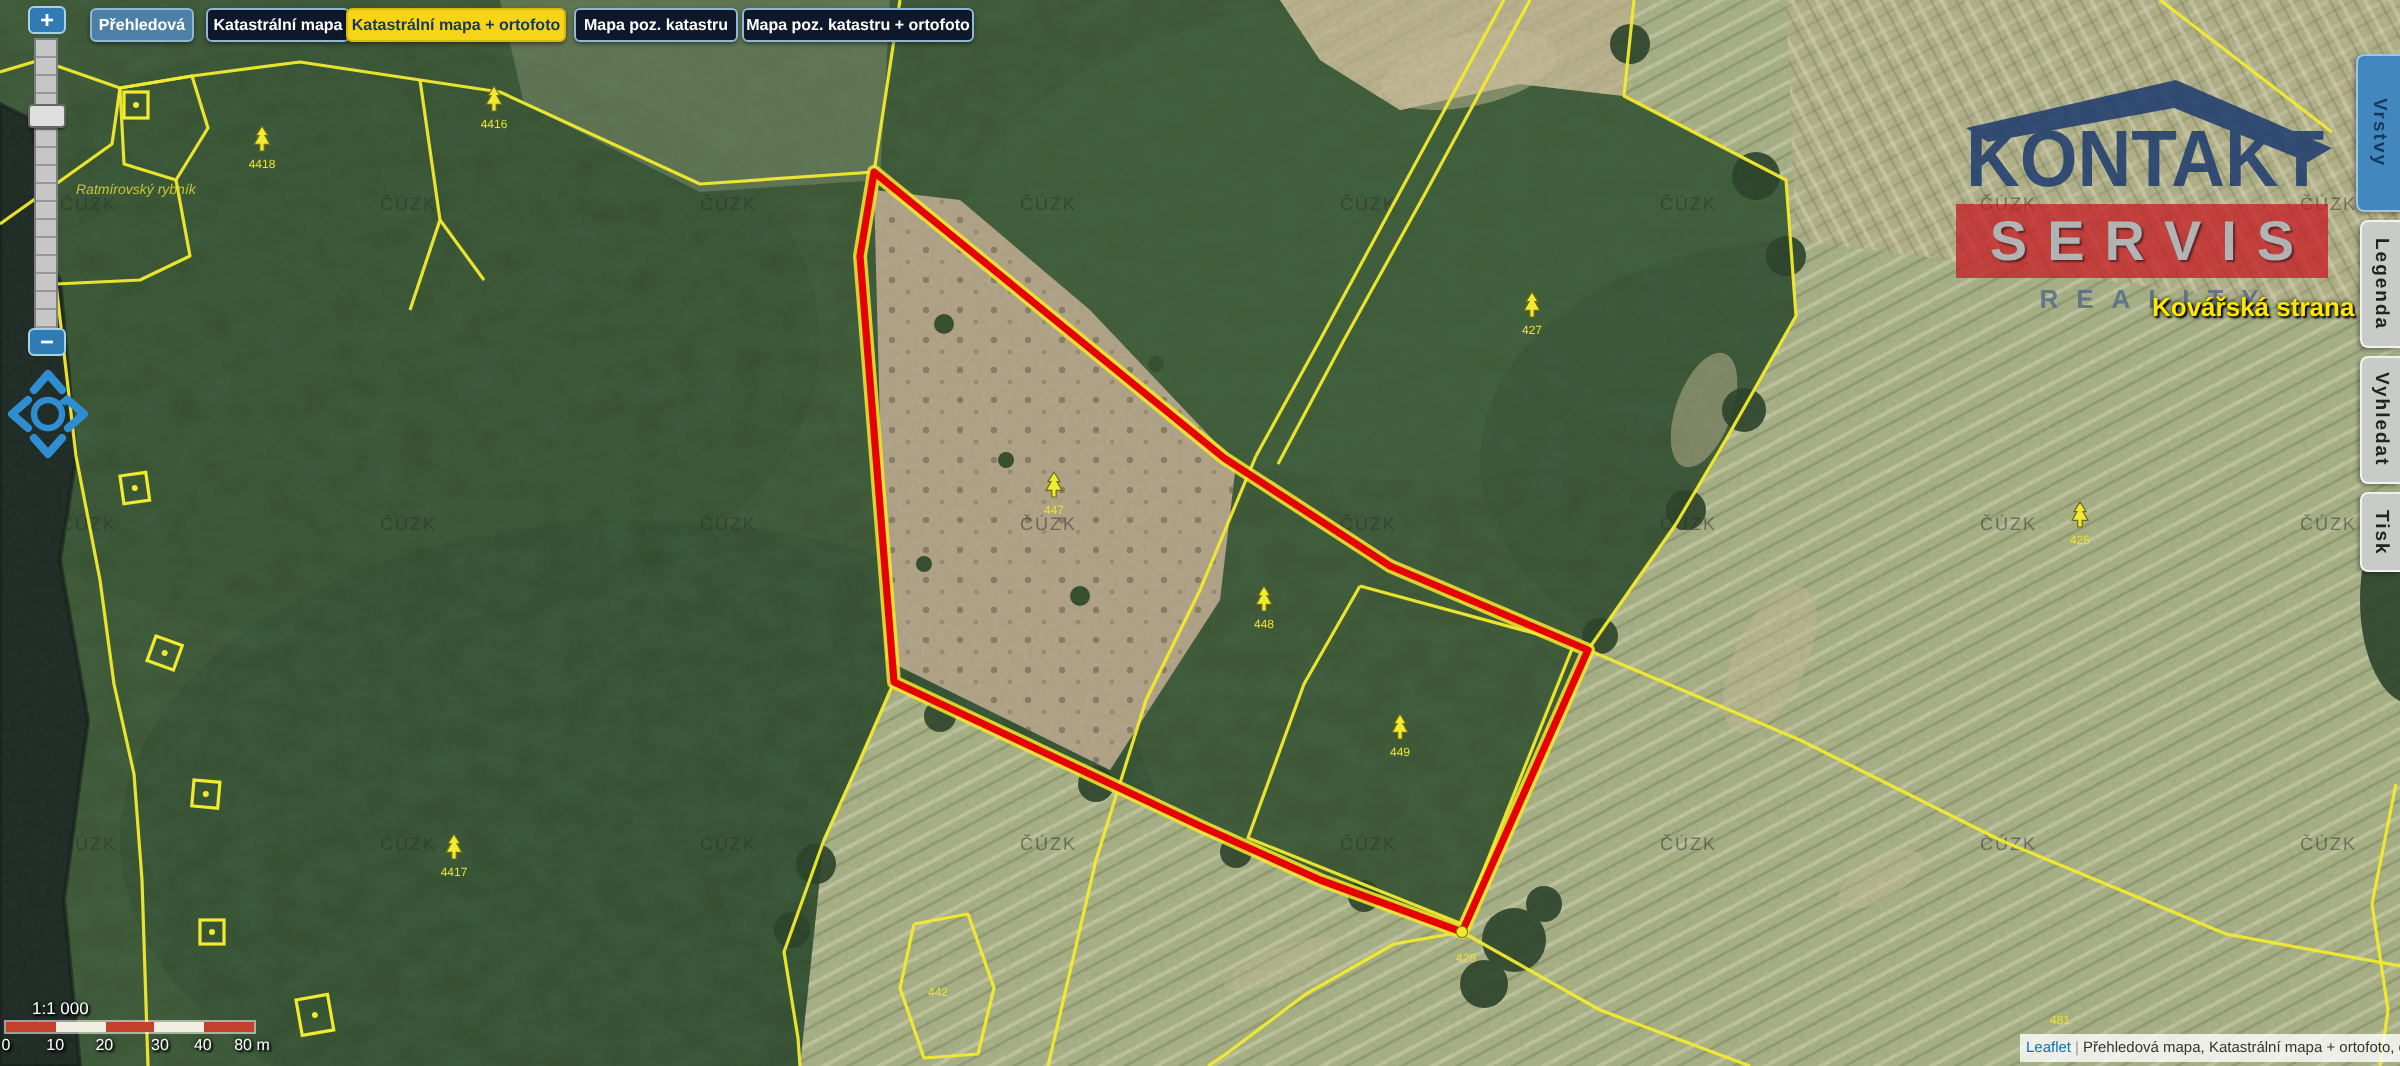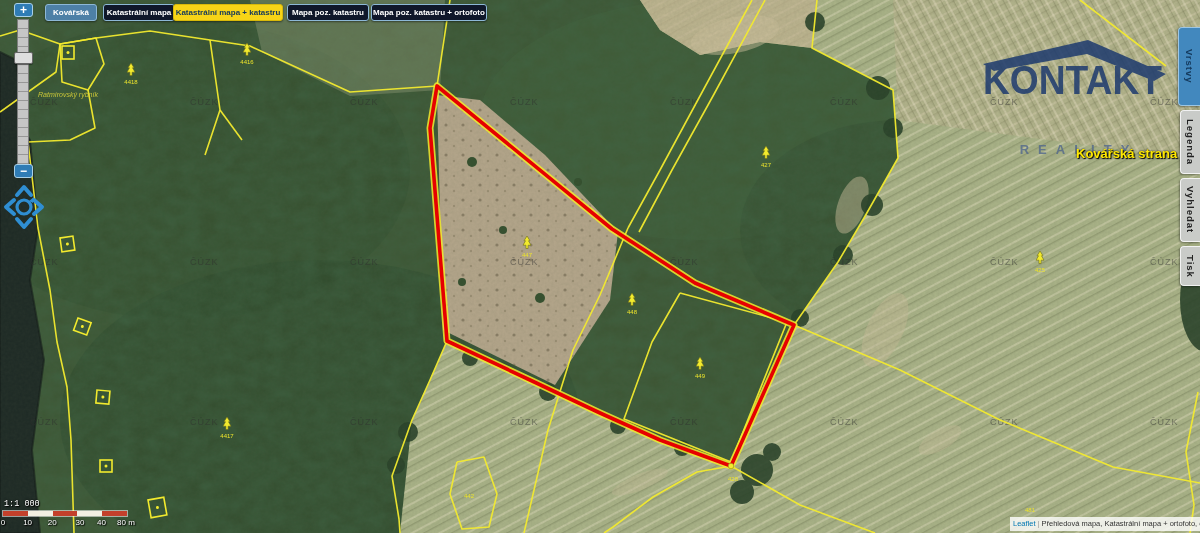--- a/index.html
+++ b/index.html
@@ -41,22 +41,22 @@
        font-size:40px;font-weight:bold;color:#1d3a6e;transform:scaleX(.93);letter-spacing:0;}
   #logo-servis{position:absolute;top:64px;left:3px;width:176px;height:37px;line-height:37px;
        background:rgba(197,30,38,.9);text-align:center;font-size:28px;font-weight:bold;
        color:#b0b5bc;letter-spacing:10px;padding-left:10px;text-shadow:1px 1px 1px #58090e;}
   #logo-reality{position:absolute;top:104px;left:0;width:190px;text-align:center;
        font-size:13px;font-weight:bold;letter-spacing:9px;padding-left:9px;color:rgba(82,104,140,.95);}
   #place-label{position:absolute;left:1076px;top:146px;font-size:13px;font-weight:bold;
        color:#ffe900;text-shadow:1px 1px 1px #000,0 0 2px #000;pointer-events:none;}
 
   
-  #scale-ratio{position:absolute;left:4px;top:499px;font-size:8.5px;color:#fff;
-       text-shadow:0 0 2px #000,1px 1px 1px #000;font-family:Liberation Mono, monospace;}
+  #scale-ratio{position:absolute;left:16px;top:499px;font-size:8.5px;color:#fff;
+       text-shadow:0 0 2px #000,1px 1px 1px #000;}
   #scale-bar{position:absolute;left:3px;top:511px;width:124px;height:5px;display:flex;
        outline:1px solid rgba(255,255,255,.55);}
   #scale-bar i{flex:1;}
   #scale-bar i:nth-child(odd){background:#c3402b;}
   #scale-bar i:nth-child(even){background:#f2efe2;}
   #scale-labels{position:absolute;left:3px;top:518px;width:140px;height:10px;font-size:8px;color:#fff;}
   #scale-labels span{position:absolute;transform:translateX(-50%);text-shadow:0 0 2px #000,1px 1px 1px #000;white-space:nowrap;}
 
   
   #attribution{position:absolute;right:0;bottom:2px;width:184px;height:14px;line-height:14px;
@@ -280,28 +280,29 @@
         <text x="1030" y="512" class="pnum">481</text>
       </g>
     <text class="pond" x="38" y="97">Ratmírovský rybník</text>
   </svg>
 
   <div id="logo">
     <svg width="195" height="45" style="position:absolute;top:0;left:0">
       <polygon points="8,26 113,2 191,36 179,43 112,16 19,33" fill="#1d3a6e"></polygon>
     </svg>
     <div id="logo-kontakt">KONTAKT</div>
+    <div id="logo-servis">SERVIS</div>
     <div id="logo-reality">REALITY</div>
   </div>
   <div id="place-label">Kovářská strana</div>
 
   <div>
-    <div class="tab light" style="left:45px;width:50px">Kovářská</div>
+    <div class="tab light" style="left:45px;width:50px">Přehledová</div>
     <div class="tab" style="left:103px;width:70px">Katastrální mapa</div>
-    <div class="tab active" style="left:173px;width:108px">Katastrální mapa + katastru</div>
+    <div class="tab active" style="left:173px;width:108px">Katastrální mapa + ortofoto</div>
     <div class="tab" style="left:287px;width:80px">Mapa poz. katastru</div>
     <div class="tab" style="left:371px;width:114px">Mapa poz. katastru + ortofoto</div>
   </div>
 
   <div>
     <div class="side-tab active" style="top:27px;height:77px">
         <span>Vrstvy</span>
       </div>
     <div class="side-tab" style="top:110px;height:62px">
         <span>Legenda</span>

